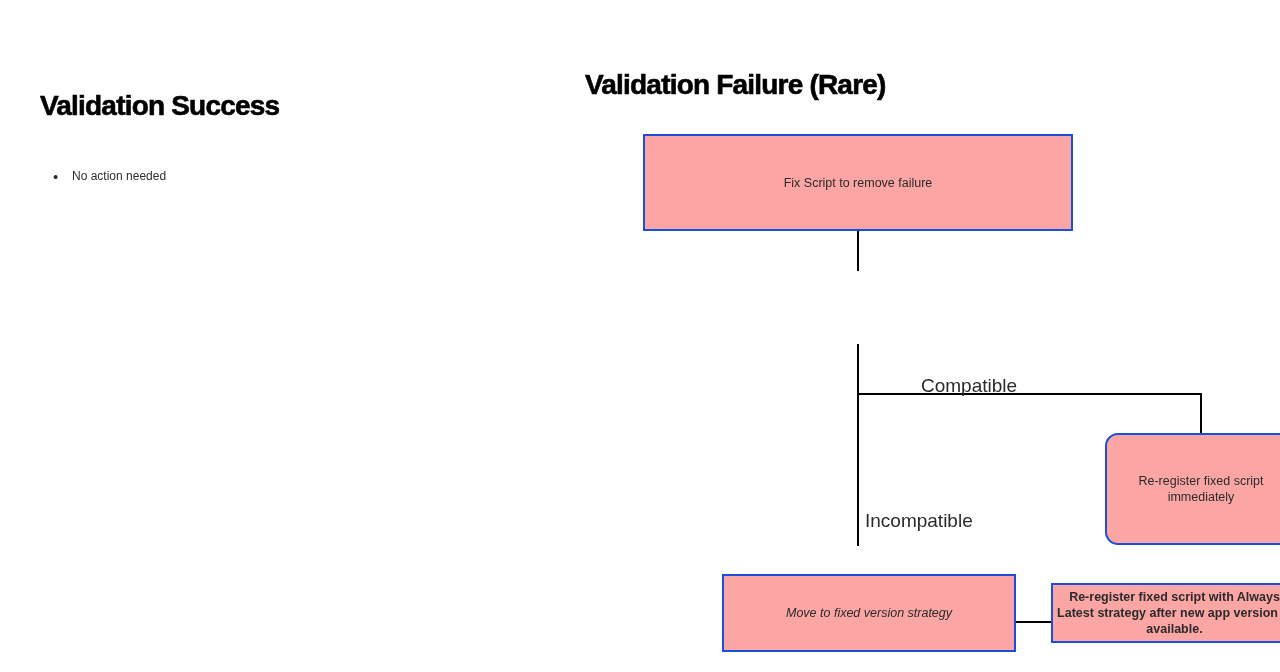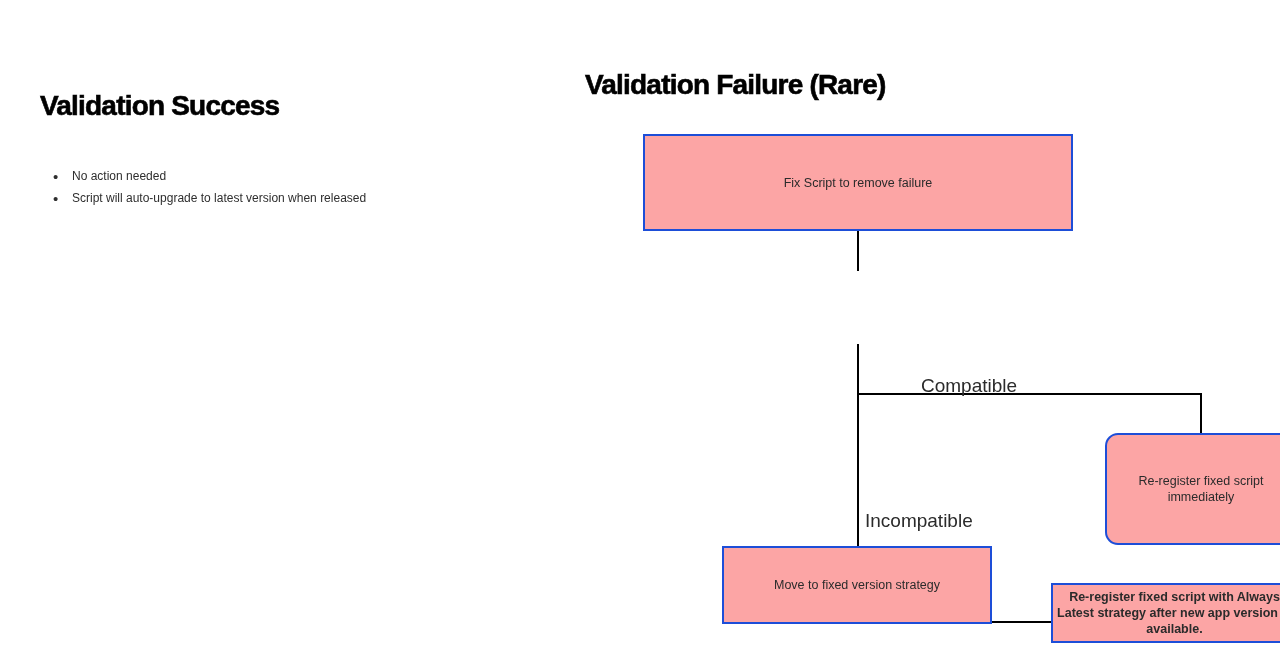--- a/index.html
+++ b/index.html
@@ -60,21 +60,21 @@
     align-items: center;
     justify-content: center;
     text-align: center;
     font-size: 12.5px;
     line-height: 16px;
     color: #2b2b2b;
   }
   #node-fix-script        { left: 614px; top: 134px; width: 430px; height: 97px; }
   #node-check-compat      { left: 614px; top: 271px; width: 430px; height: 73px; }
   #node-reregister-now    { left: 1076px; top: 433px; width: 192px; height: 112px; padding: 0 18px; border-radius: 13px; }
-  #node-move-fixed        { left: 693px; top: 546px; width: 270px; height: 78px; }
+  #node-move-fixed        { left: 693px; top: 574px; width: 294px; height: 78px; font-style: italic; }
   #node-reregister-after  { left: 1022px; top: 583px; width: 247px; height: 60px; padding: 0 3px; font-weight: bold; }
 
   
   .connector { position: absolute; background: #000000; }
   #conn-a-b          { left: 828px; top: 231px;  width: 2px;   height: 40px; }
   #conn-b-down       { left: 828px; top: 344px;  width: 2px;   height: 202px; }
   #conn-branch-right { left: 828px; top: 393px;  width: 345px; height: 2px; }
   #conn-branch-down  { left: 1171px; top: 393px; width: 2px;   height: 40px; }
   #conn-d-e          { left: 963px; top: 621px;  width: 59px;  height: 2px; }
 
@@ -91,23 +91,20 @@
 </head>
 <body>
 
 <div id="canvas">
 
   <div id="heading-success" class="section-heading">Validation Success</div>
 
   <ul id="success-bullets">
     <li>
       <span>No action needed</span>
-    </li>
-    <li>
-      <span>Script will auto-upgrade to latest version when released</span>
     </li>
   </ul>
 
   <div id="heading-failure" class="section-heading">Validation Failure (Rare)</div>
 
   <div id="conn-a-b" class="connector"></div>
   <div id="conn-b-down" class="connector"></div>
   <div id="conn-branch-right" class="connector"></div>
   <div id="conn-branch-down" class="connector"></div>
   <div id="conn-d-e" class="connector"></div>

